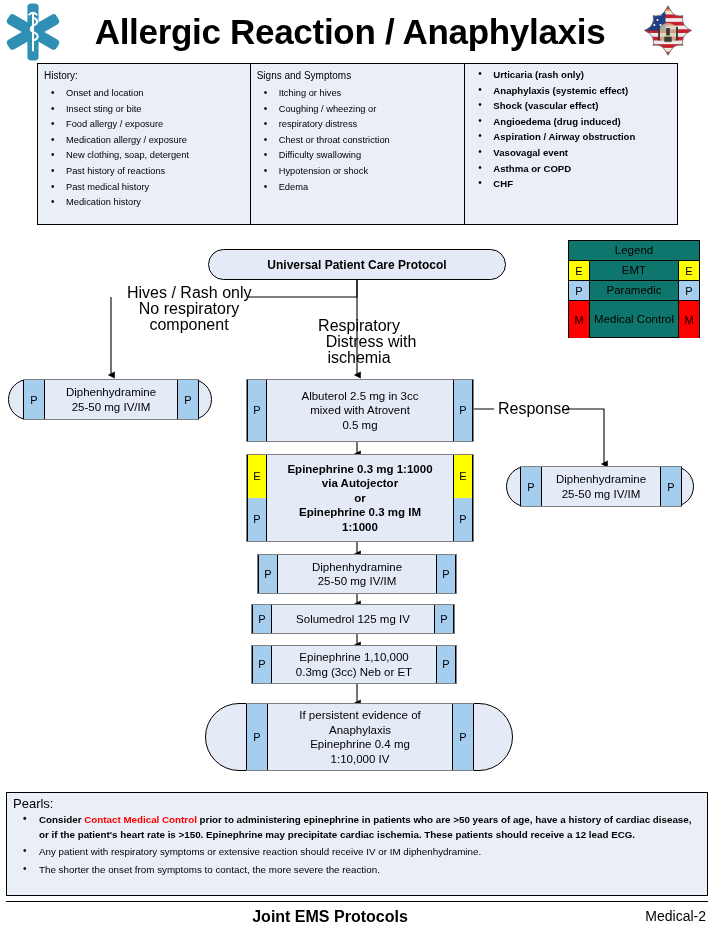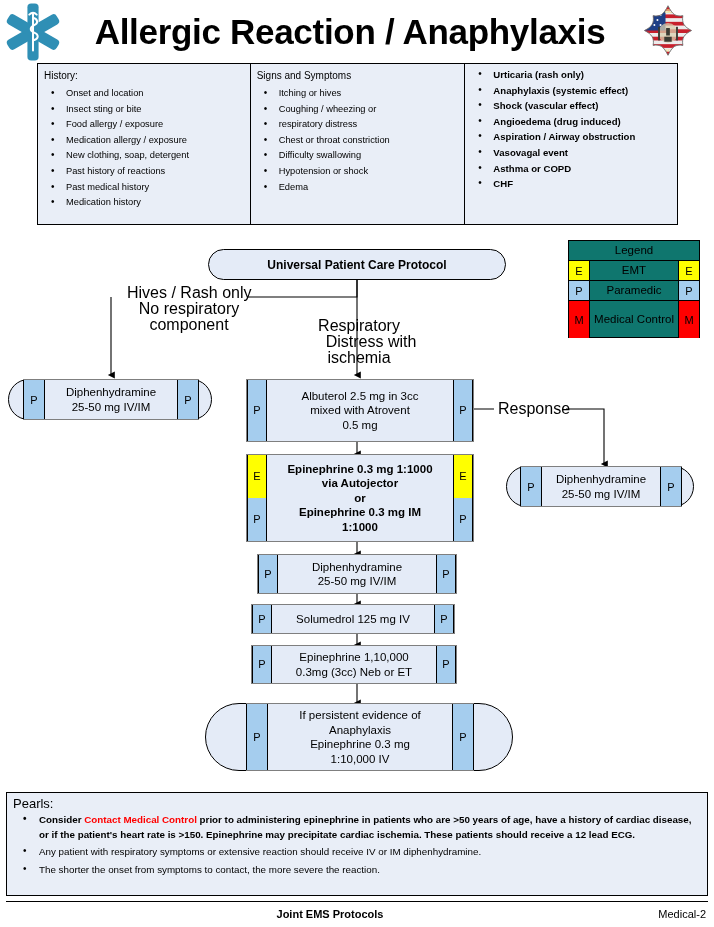--- a/index.html
+++ b/index.html
@@ -121,24 +121,24 @@
     content:"\2022"; position:absolute; left:10px; top:-1px; font-size:10px;
   }
   #pearls li.strong{font-weight:bold;}
   .red{color:#ff0000;}
 
   
   #footer-rule{position:absolute; left:6px; top:901px; width:702px; height:0;
     border-top:1px solid #000;}
   #footer-title{
     position:absolute; left:0; top:908px; width:660px; text-align:center;
-    font-size:11px; font-weight:bold;
+    font-size:16px; font-weight:bold;
   }
   #footer-page{
-    position:absolute; right:8px; top:908px; font-size:11px;
+    position:absolute; right:8px; top:908px; font-size:14px;
   }
 </style>
 </head>
 <body>
 
 <svg id="star-of-life" viewBox="0 0 100 100">
   <g fill="#2f8fb5">
     <rect x="41" y="4" width="18" height="92" rx="6"></rect>
     <rect x="41" y="4" width="18" height="92" rx="6" transform="rotate(60 50 50)"></rect>
     <rect x="41" y="4" width="18" height="92" rx="6" transform="rotate(120 50 50)"></rect>
@@ -435,21 +435,21 @@
   <div style="position:absolute; left:40px; top:-1px; width:228px; height:68px;
               border-top:1px solid #7f7f7f; border-bottom:1px solid #7f7f7f;
               box-sizing:border-box; display:flex; align-items:stretch;">
     <div style="width:20px; border-left:1px solid #000; border-right:1px solid #000;
                 background:#a5cdee; display:flex; align-items:center; justify-content:center;
                 font-size:11px;">P</div>
     <div style="flex:1; display:flex; flex-direction:column; align-items:center;
                 justify-content:center; font-size:11.5px; line-height:14.5px;">
       <span>If persistent evidence of</span>
       <span>Anaphylaxis</span>
-      <span>Epinephrine 0.3 mg</span>
+      <span>Epinephrine 0.4 mg</span>
       <span>1:10,000 IV</span>
     </div>
     <div style="width:20px; border-left:1px solid #000; border-right:1px solid #000;
                 background:#a5cdee; display:flex; align-items:center; justify-content:center;
                 font-size:11px;">P</div>
   </div>
 </div>
 
 <div id="pearls">
   <div class="ph">Pearls:</div>

